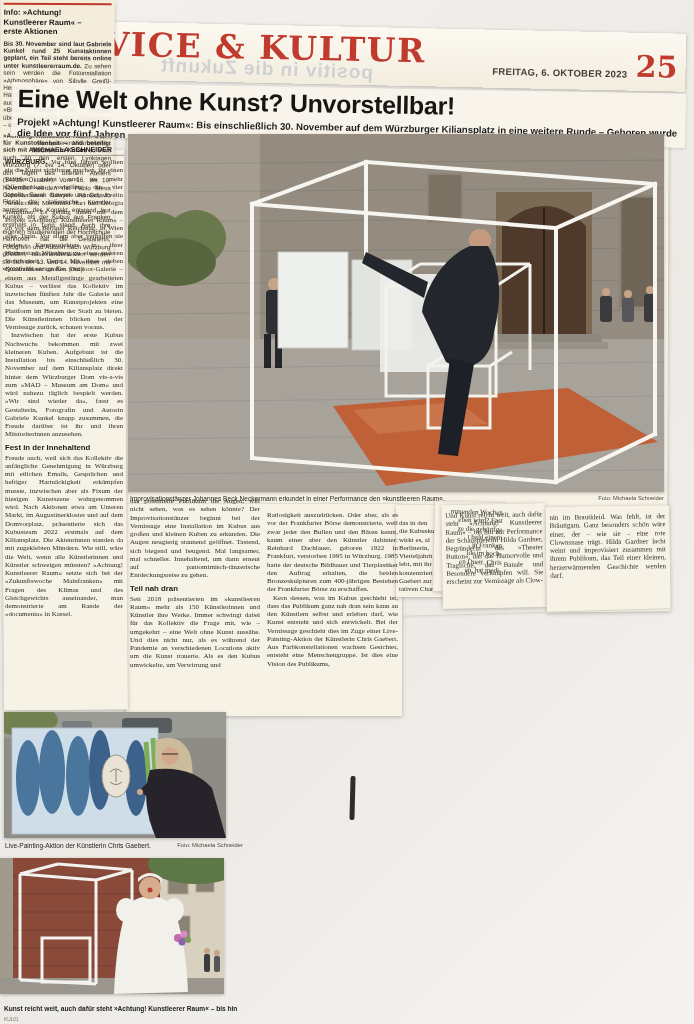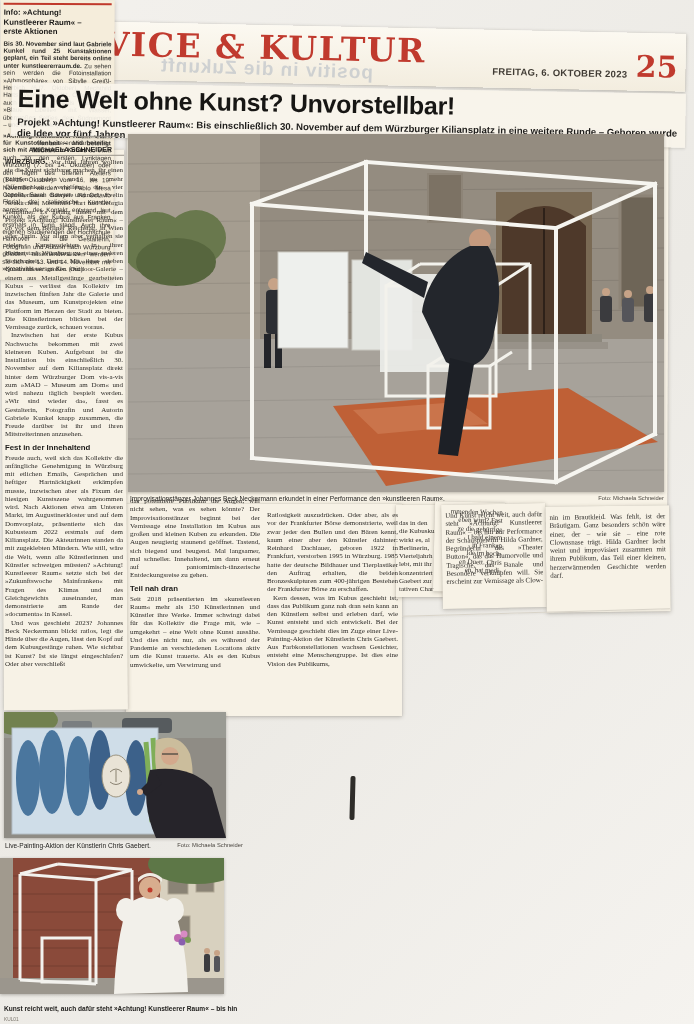--- a/index.html
+++ b/index.html
@@ -187,21 +187,20 @@
 
 <div class="scrap" style="left:2px;top:150px;width:124px;height:560px;transform:rotate(-.4deg);"></div>
 <div class="ncol" style="left:5px;top:158px;width:118px;height:548px;">
   <p class="noind">
     <span class="lede">WÜRZBURG.</span>
     <span>Vor fünf Jahren wollten sie die Kunst sichtbarer machen, ihr einen Rahmen geben und zu mehr Öffentlichkeit verhelfen: die vier Künstlerinnen Gabriele Kunkel, Evelin Neukirchen, Mechthild Hart und Georgia Templiner. Es gelang ihnen mit dem Projekt »Achtung! Kunstleerer Raum« – ob vor dem Berliner Reichstag, in Wien oder Turin. Vor allem aber verhalfen sie vielen Kunstprojekten in ihrer Heimatstadt Würzburg zu einer anderen Sichtbarkeit. Denn: Mit ihrer sieben Quadratmeter großen Outdoor-Galerie – einem aus Metallgestänge gearbeiteten Kubus – verlässt das Kollektiv im inzwischen fünften Jahr die Galerie und das Museum, um Kunstprojekten eine Plattform im Herzen der Stadt zu bieten. Die Künstlerinnen blicken bei der Vernissage zurück, schauen voraus.</span>
   </p>
   <p>Inzwischen hat der erste Kubus Nachwuchs bekommen mit zwei kleineren Kuben. Aufgebaut ist die Installation bis einschließlich 30. November auf dem Kiliansplatz direkt hinter dem Würzburger Dom vis-a-vis zum »MAD – Museum am Dom« und wird nahezu täglich bespielt werden. »Wir sind wieder da«, fasst es Gestalterin, Fotografin und Autorin Gabriele Kunkel knapp zusammen, die Freude darüber ist ihr und ihren Mitstreiterinnen anzusehen.</p>
   <div class="colhead">Fest in der Innehaltend</div>
   <p class="noind">Freude auch, weil sich das Kollektiv die anfängliche Genehmigung in Würzburg mit etlichen Emails, Gesprächen und heftiger Hartnäckigkeit erkämpfen musste, inzwischen aber als Fixum der hiesigen Kunstszene wahrgenommen wird. Nach Aktionen etwa am Unteren Markt, im Augustinerkloster und auf dem Domvorplatz, präsentierte sich das Kubusteam 2022 erstmals auf dem Kiliansplatz. Die Akteurinnen standen da mit zugeklebten Mündern. Wie still, wäre die Welt, wenn alle Künstlerinnen und Künstler schweigen müssten? »Achtung! Kunstleerer Raum« setzte sich bei der »Zukunftswoche Mainfranken« mit Fragen des Klimas und des Gleichgewichts auseinander, man demonstrierte am Rande der »documenta« in Kassel.</p>
-  <p>Und was geschieht 2023? Johannes Beck Neckermann blickt ratlos, legt die Hände über die Augen, lässt den Kopf auf dem Kubusgestänge ruhen. Wie sichtbar ist Kunst? Ist sie längst eingeschlafen? Oder aber verschließt</p>
 </div>
 
 <div class="ncol" style="left:130px;top:497px;width:130px;height:202px;">
   <p class="noind">das potentielle Publikum die Augen, will nicht sehen, was es sehen könnte? Der Improvisationstänzer beginnt bei der Vernissage eine Installation im Kubus aus großen und kleinen Kuben zu erkunden. Die Augen neugierig staunend geöffnet. Tastend, sich biegend und beugend. Mal langsamer, mal schneller. Innehaltend, um dann erneut auf pantomimisch-tänzerische Entdeckungsreise zu gehen.</p>
   <div class="colhead">Teil nah dran</div>
   <p class="noind">Seit 2018 präsentierten im »kunstleeren Raum« mehr als 150 Künstlerinnen und Künstler ihre Werke. Immer schwingt dabei für das Kollektiv die Frage mit, wie – umgekehrt – eine Welt ohne Kunst aussähe. Und dies nicht nur, als es während der Pandemie an verschiedenen Locations aktiv um die Kunst trauerte. Als es den Kubus umwickelte, um Verwirrung und</p>
 </div>
 
 <div class="ncol" style="left:267px;top:511px;width:131px;height:202px;">
   <p class="noind">Ratlosigkeit auszudrücken. Oder aber, als es vor der Frankfurter Börse demonstrierte, weil zwar jeder den Bullen und den Bären kennt, kaum einer aber den Künstler dahinter: Reinhard Dachlauer, geboren 1922 in Frankfurt, verstorben 1995 in Würzburg. 1985 hatte der deutsche Bildhauer und Tierplastiker den Auftrag erhalten, die beiden Bronzeskulpturen zum 400-jährigen Bestehen der Frankfurter Börse zu erschaffen.</p>

